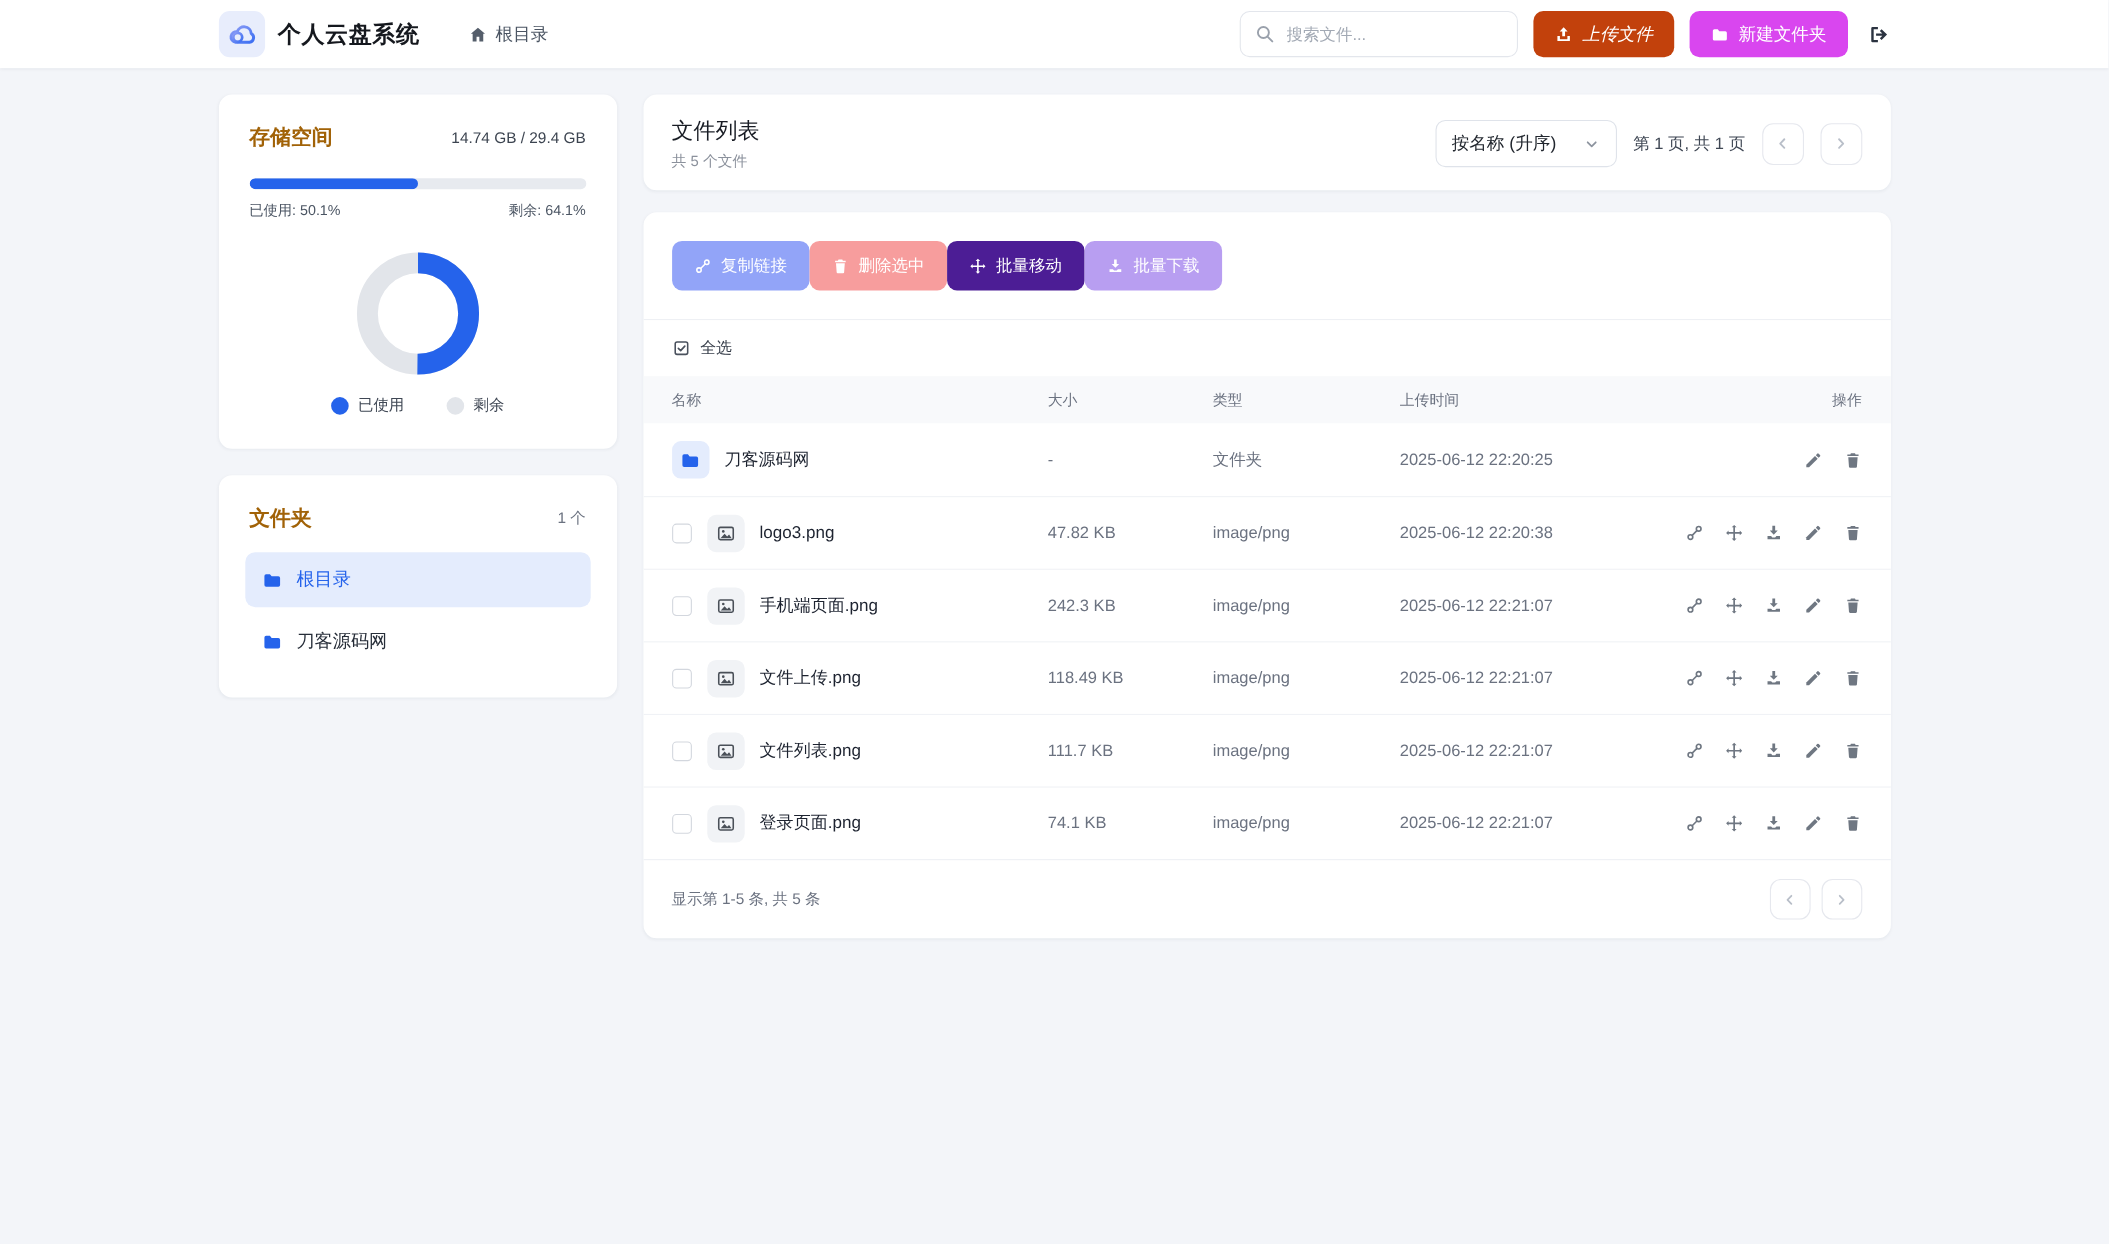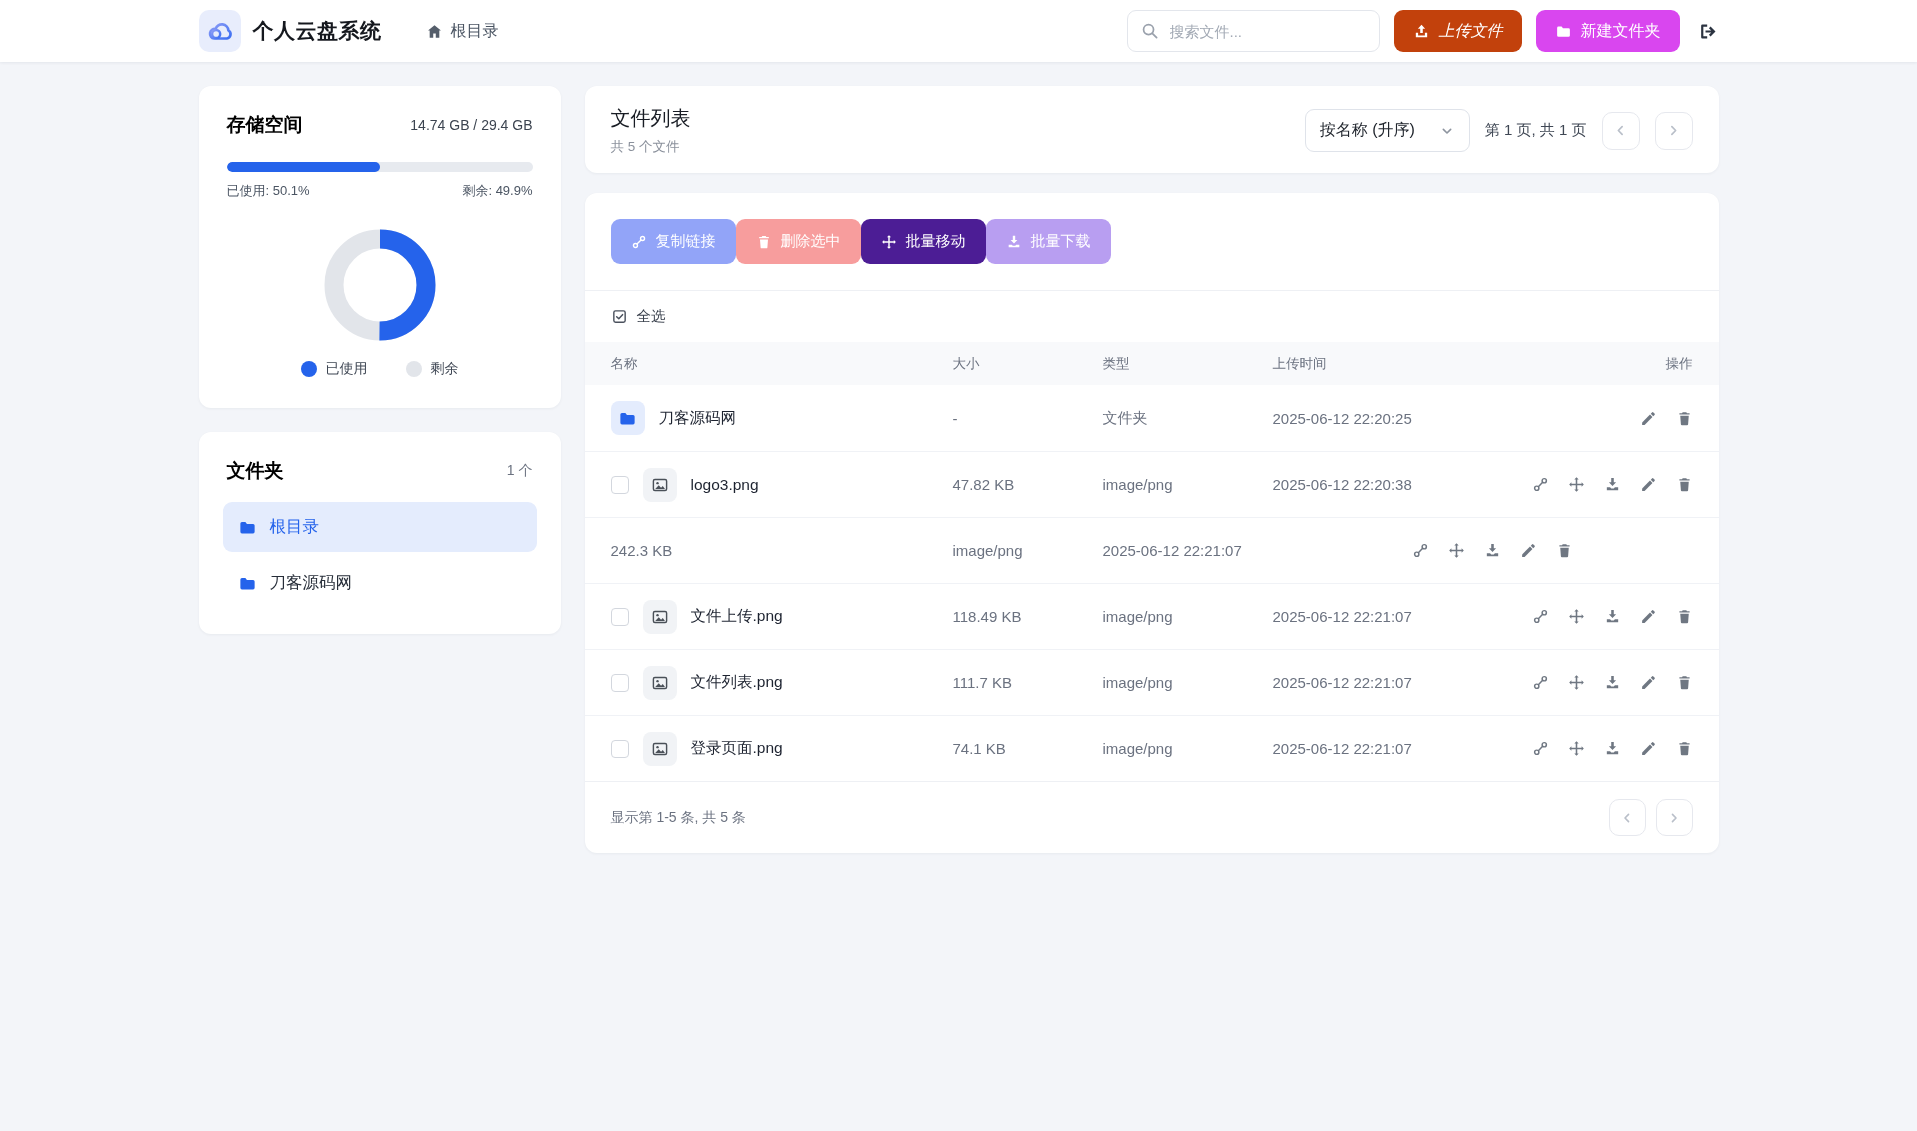--- a/index.html
+++ b/index.html
@@ -30,21 +30,21 @@
   .logout-btn { background:none; border:none; cursor:pointer; color:#2b3340; margin-left:4px; display:flex; }
 
   
   .container { width:1520px; margin:24px auto 0; display:flex; gap:24px; align-items:flex-start; }
   .card { background:#fff; border-radius:12px; box-shadow:0 1px 3px rgba(25,35,60,.05); }
 
   
   .sidebar { width:362px; flex-shrink:0; }
   .storage-card { padding:26px 28px 30px; }
   .card-head { display:flex; align-items:center; justify-content:space-between; }
-  .card-title { font-size:19px; font-weight:bold; color:#000000; }
+  .card-title { font-size:19px; font-weight:bold; color:#a16207; }
   .usage-text { font-size:14px; color:#3c4450; }
   .progress-track { margin-top:24px; height:10px; border-radius:5px; background:#e7eaef; overflow:hidden; }
   .progress-fill { height:100%; border-radius:5px; background:#2563eb; }
   .progress-labels { display:flex; justify-content:space-between; margin-top:10px; font-size:13px; color:#4b5563; }
   .donut-wrap { margin-top:28px; display:flex; justify-content:center; }
   .legend { margin-top:18px; display:flex; justify-content:center; gap:38px; }
   .legend-item { display:flex; align-items:center; gap:9px; font-size:14px; color:#3f4754; }
   .legend-dot { width:16px; height:16px; border-radius:50%; }
 
   .folders-card { margin-top:24px; padding:26px 24px 26px; }
@@ -215,21 +215,21 @@
     <section class="card storage-card">
       <div class="card-head">
         <span class="card-title">存储空间</span>
         <span class="usage-text">14.74 GB / 29.4 GB</span>
       </div>
       <div class="progress-track">
         <div class="progress-fill" style="width: 50.1%; background: rgb(37, 99, 235);"></div>
       </div>
       <div class="progress-labels">
         <span>已使用: 50.1%</span>
-        <span>剩余: 49.9%</span>
+        <span>剩余: 64.1%</span>
       </div>
       <div class="donut-wrap">
         <svg width="114" height="114" viewBox="0 0 114 114">
           <circle cx="57" cy="57" r="46" fill="none" stroke-width="19" stroke="#e2e5ea"></circle>
           <circle id="donut-used" cx="57" cy="57" r="46" fill="none" stroke-width="19" transform="rotate(-90 57 57)" stroke="#2563eb" stroke-dasharray="144.80228858926074 289.02652413026095"></circle>
         </svg>
       </div>
       <div class="legend">
         <div class="legend-item">
           <span class="legend-dot" id="legend-dot-used" style="background: rgb(37, 99, 235);"></span>
@@ -402,20 +402,30 @@
               </button>
       <button class="action-icon">
                 <svg class="icon" width="17" height="17">
                   <use href="#i-trash"></use>
                 </svg>
               </button>
     </div>
   </div>
 
   <div class="grid-row file-row">
+    <div class="name-cell">
+      <span class="row-checkbox"></span>
+
+      <span class="icon-chip file-chip">
+        <svg class="icon" width="18" height="18">
+                  <use href="#i-image"></use>
+                </svg>
+      </span>
+      <span class="file-name">手机端页面.png</span>
+    </div>
     <span class="cell-muted">242.3 KB</span>
     <span class="cell-muted">image/png</span>
     <span class="cell-muted">2025-06-12 22:21:07</span>
     <div class="actions-cell">
       <button class="action-icon">
                 <svg class="icon" width="17" height="17">
                   <use href="#i-link"></use>
                 </svg>
               </button>
       <button class="action-icon">

